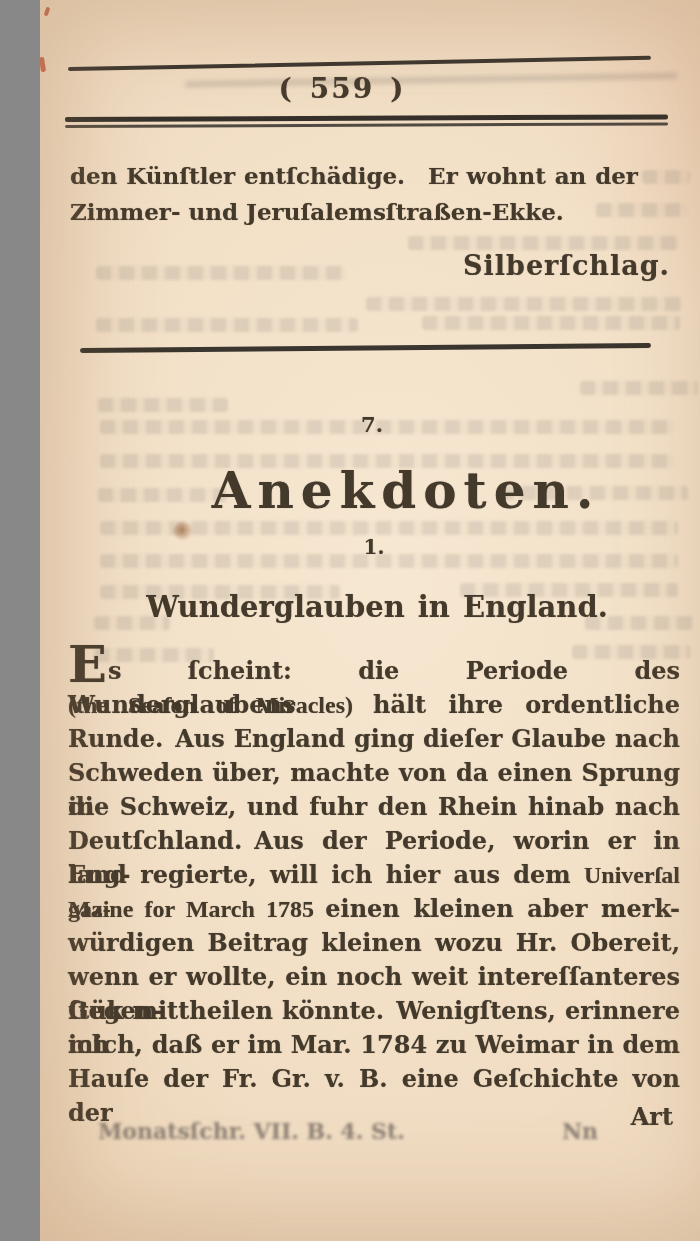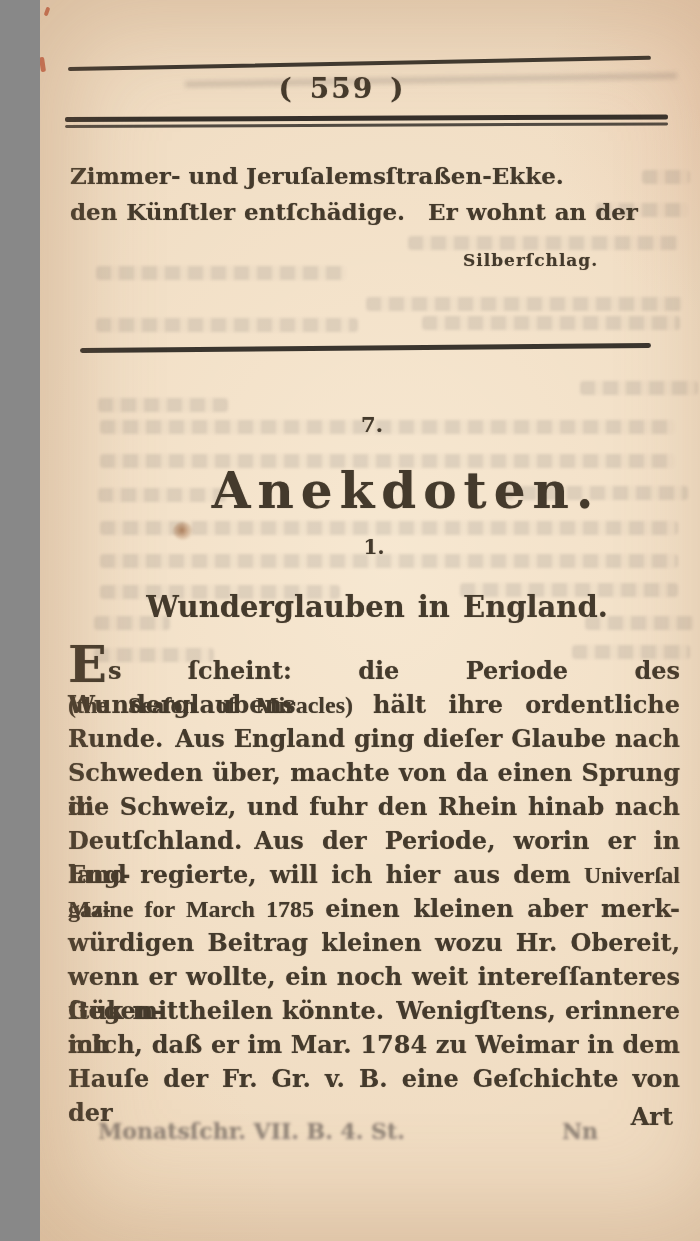--- a/index.html
+++ b/index.html
@@ -28,21 +28,21 @@
   .dr-a{height:5px;background:#36312b;border-radius:2px;}
   .dr-b{height:3px;margin-top:3px;background:#36312b;opacity:0.85;border-radius:2px;}
   .rule-mid{left:40px;top:348px;width:571px;height:5px;transform:rotate(-0.5deg);transform-origin:left center;}
   
   .pageno{position:absolute;left:0;top:72px;width:604px;text-align:center;
     font-size:28px;font-weight:700;letter-spacing:2px;z-index:5;}
   
   .closing{position:absolute;left:30px;top:158px;width:568px;font-size:23px;line-height:36px;z-index:5;}
   .line{white-space:normal;}
   .just{text-align:justify;text-align-last:justify;}
-  .signature{position:absolute;left:423px;top:250px;font-size:17px;font-weight:700;letter-spacing:1px;z-index:5;text-align:right;}
+  .signature{position:absolute;left:423px;top:250px;font-size:27px;font-weight:700;letter-spacing:1px;z-index:5;text-align:right;}
   
   .h-num{position:absolute;left:0;top:412px;width:664px;text-align:center;font-size:21px;font-weight:700;z-index:5;}
   .h-main{position:absolute;left:0;top:461px;width:652px;text-align:center;font-size:50px;font-weight:700;letter-spacing:7px;z-index:5;padding-left:40px;}
   .h-sub-num{position:absolute;left:0;top:535px;width:668px;text-align:center;font-size:20px;font-weight:700;z-index:5;}
   .h-sub{position:absolute;left:0;top:590px;width:674px;text-align:center;font-size:29px;font-weight:700;word-spacing:3px;z-index:5;}
   
   .bodytext{position:absolute;left:28px;top:654px;width:612px;font-size:24px;line-height:34px;z-index:5;}
   .bodyline{text-align:justify;text-align-last:justify;height:34px;}
   .dropcap{font-size:51px;line-height:0;position:relative;top:3px;margin-right:1px;font-weight:700;}
   .catchword{position:absolute;left:520px;top:1102px;width:113px;text-align:right;font-size:24px;font-weight:700;z-index:5;}
@@ -92,22 +92,22 @@
 
   <div class="rule rule-top"></div>
   <div class="rule-echo"></div>
   <div class="pageno">( 559 )</div>
   <div class="double-rule">
     <div class="dr-a"></div>
     <div class="dr-b"></div>
   </div>
 
   <div class="closing fraktur">
+    <div class="line just">den Künſtler entſchädige. Er wohnt an der</div>
     <div class="line">Zimmer- und Jeruſalemsſtraßen-Ekke.</div>
-    <div class="line just">den Künſtler entſchädige. Er wohnt an der</div>
   </div>
   <div class="signature">Silberſchlag.</div>
 
   <div class="rule rule-mid"></div>
 
   <div class="h-num">7.</div>
   <div class="h-main">Anekdoten.</div>
   <div class="h-sub-num">1.</div>
   <div class="h-sub">Wunderglauben in England.</div>
 

